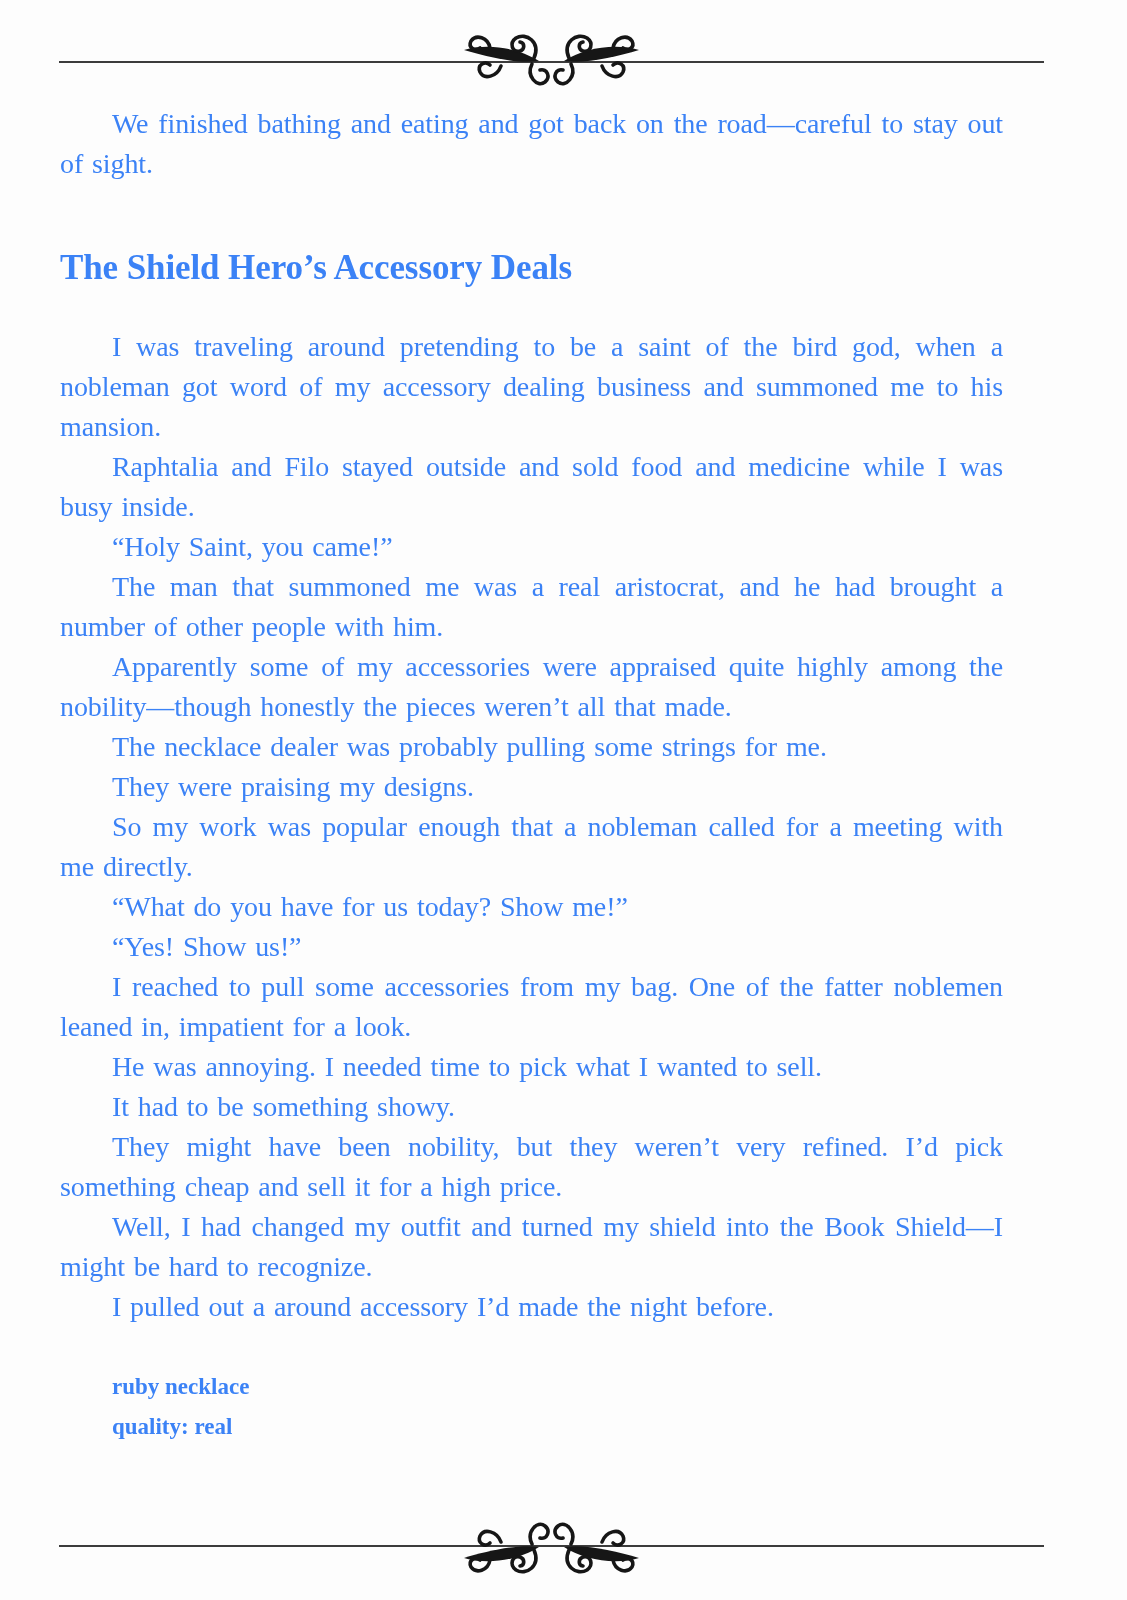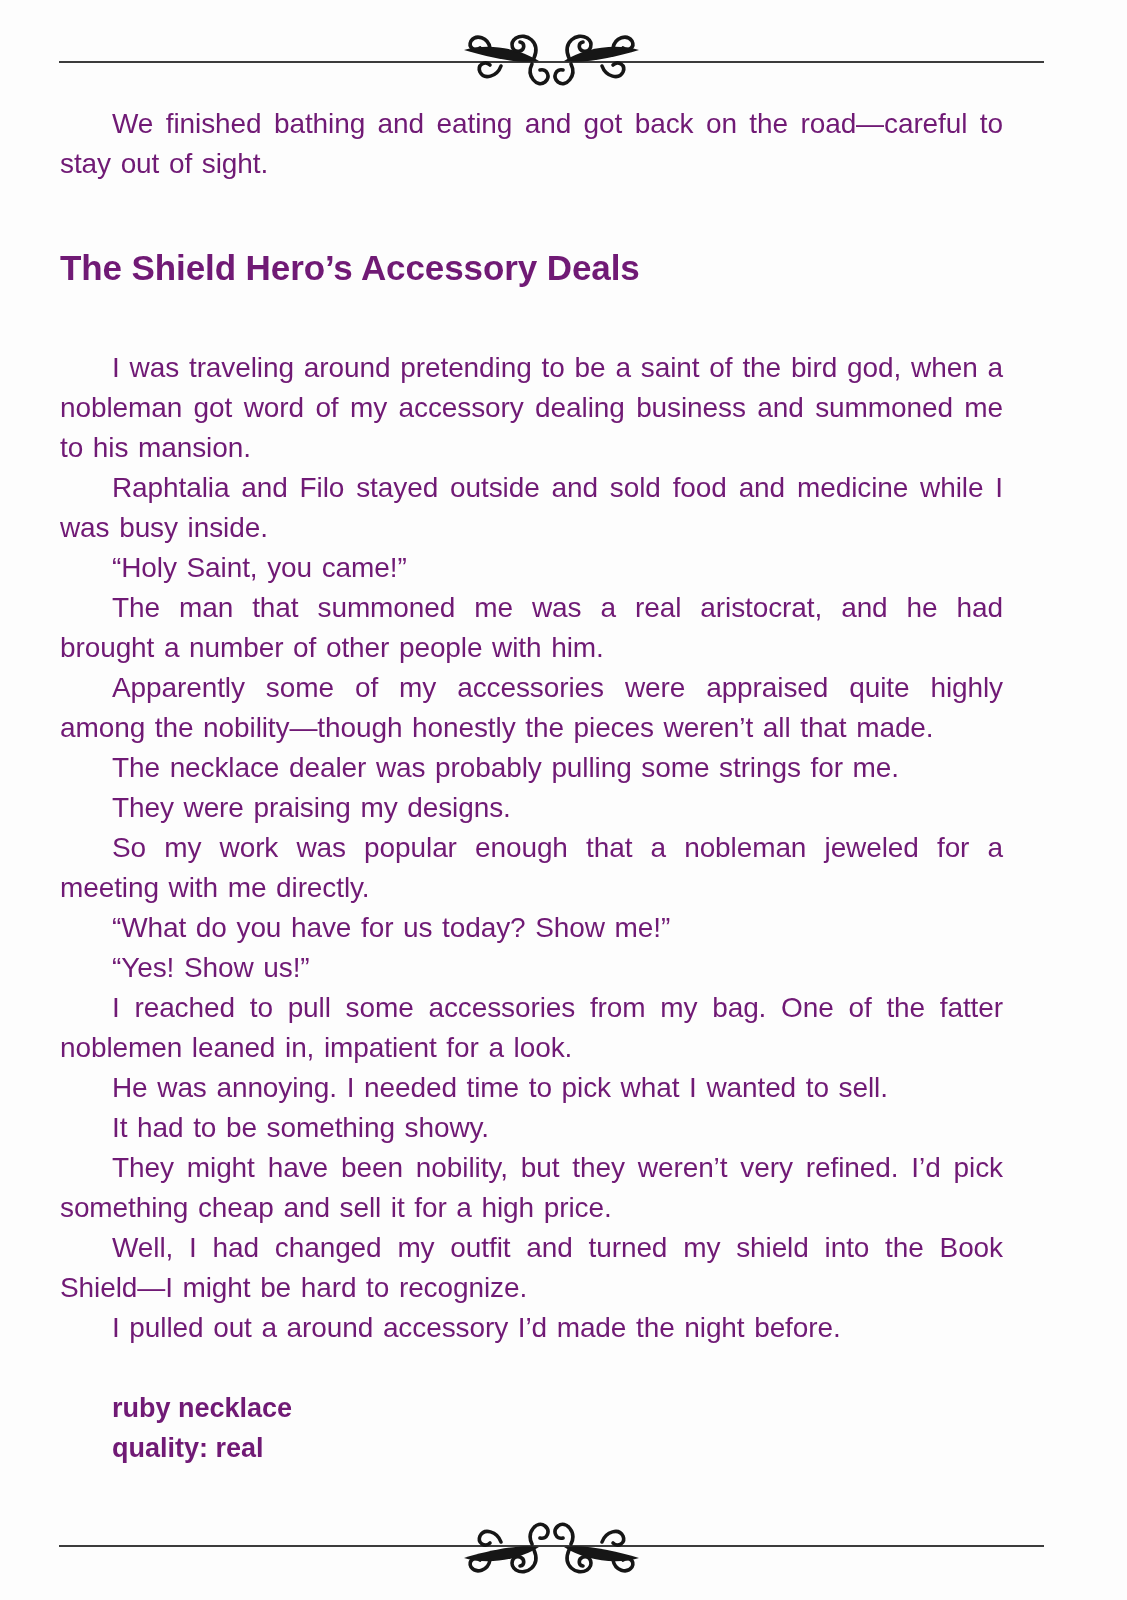--- a/index.html
+++ b/index.html
@@ -6,22 +6,22 @@
     margin: 0;
     padding: 0;
     background: #fdfdfd;
   }
   .page {
     position: relative;
     width: 1127px;
     height: 1600px;
     overflow: hidden;
     background: #fdfdfd;
-    font-family: Liberation Sans, sans-serif;
-    color: #701a75;
+    font-family: Liberation Serif, serif;
+    color: #3b82f6;
   }
   .text-col {
     margin-left: 60px;
     width: 943px;
   }
   .body-para {
     margin: 0;
     font-size: 28px;
     line-height: 40px;
     text-align: justify;
@@ -30,24 +30,24 @@
     word-spacing: 2px;
   }
   .intro-para { margin-top: 10px; }
   .section-heading {
     margin: 64px 0 0 0;
     font-size: 35px;
     line-height: 40px;
     font-weight: bold;
     letter-spacing: -0.1px;
   }
-  .first-after-heading { margin-top: 60px; }
+  .first-after-heading { margin-top: 39px; }
   .item-card {
     margin: 40px 0 0 52px;
-    font-size: 27px;
+    font-size: 23px;
     line-height: 40px;
     font-weight: bold;
   }
   .divider {
     position: relative;
     margin-left: 57px;
     width: 989px;
     height: 64px;
   }
   .divider svg { display: block; width: 989px; height: 64px; }
@@ -87,21 +87,21 @@
 
     <h2 class="section-heading">The Shield Hero’s Accessory Deals</h2>
 
     <p class="body-para first-after-heading">I was traveling around pretending to be a saint of the bird god, when a nobleman got word of my accessory dealing business and summoned me to his mansion.</p>
     <p class="body-para">Raphtalia and Filo stayed outside and sold food and medicine while I was busy inside.</p>
     <p class="body-para">“Holy Saint, you came!”</p>
     <p class="body-para">The man that summoned me was a real aristocrat, and he had brought a number of other people with him.</p>
     <p class="body-para">Apparently some of my accessories were appraised quite highly among the nobility—though honestly the pieces weren’t all that made.</p>
     <p class="body-para">The necklace dealer was probably pulling some strings for me.</p>
     <p class="body-para">They were praising my designs.</p>
-    <p class="body-para">So my work was popular enough that a nobleman jeweled for a meeting with me directly.</p>
+    <p class="body-para">So my work was popular enough that a nobleman called for a meeting with me directly.</p>
     <p class="body-para">“What do you have for us today? Show me!”</p>
     <p class="body-para">“Yes! Show us!”</p>
     <p class="body-para">I reached to pull some accessories from my bag. One of the fatter noblemen leaned in, impatient for a look.</p>
     <p class="body-para">He was annoying. I needed time to pick what I wanted to sell.</p>
     <p class="body-para">It had to be something showy.</p>
     <p class="body-para">They might have been nobility, but they weren’t very refined. I’d pick something cheap and sell it for a high price.</p>
     <p class="body-para">Well, I had changed my outfit and turned my shield into the Book Shield—I might be hard to recognize.</p>
     <p class="body-para">I pulled out a around accessory I’d made the night before.</p>
 
     <div class="item-card">

